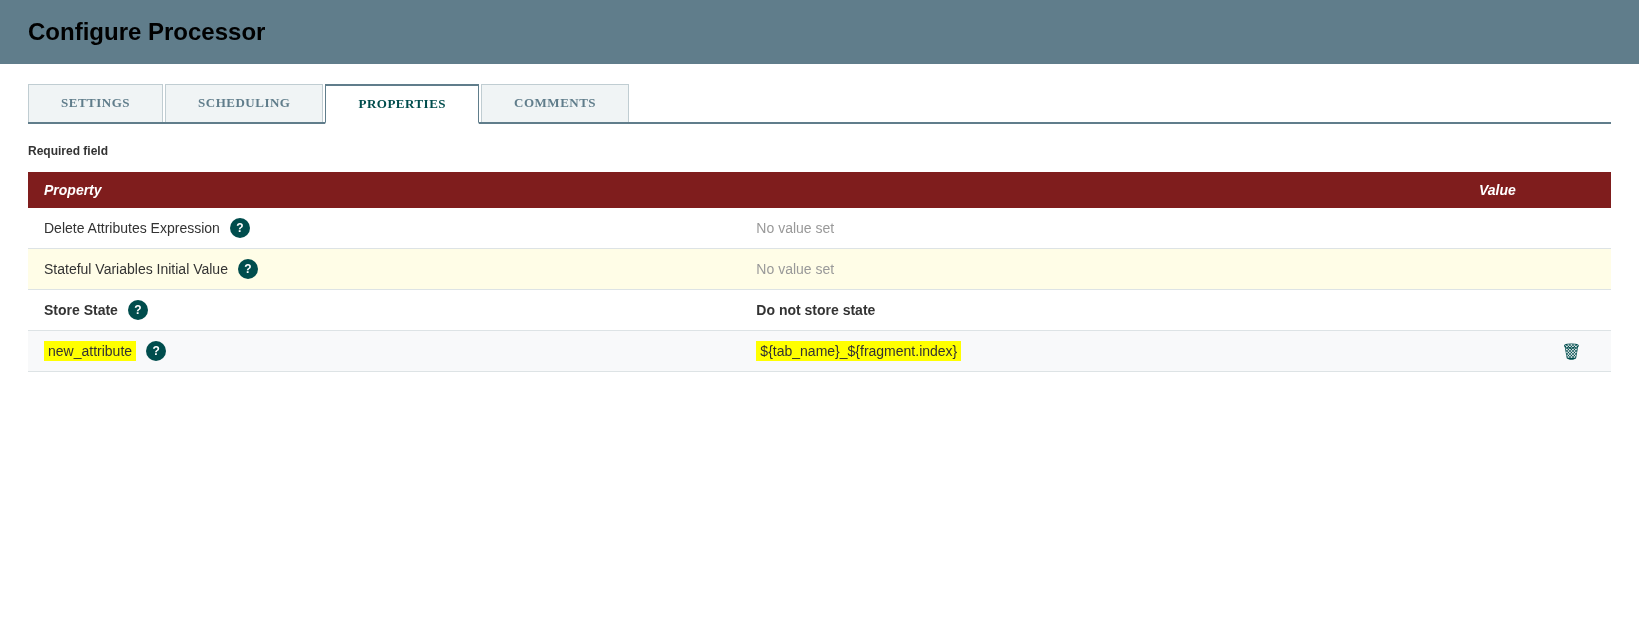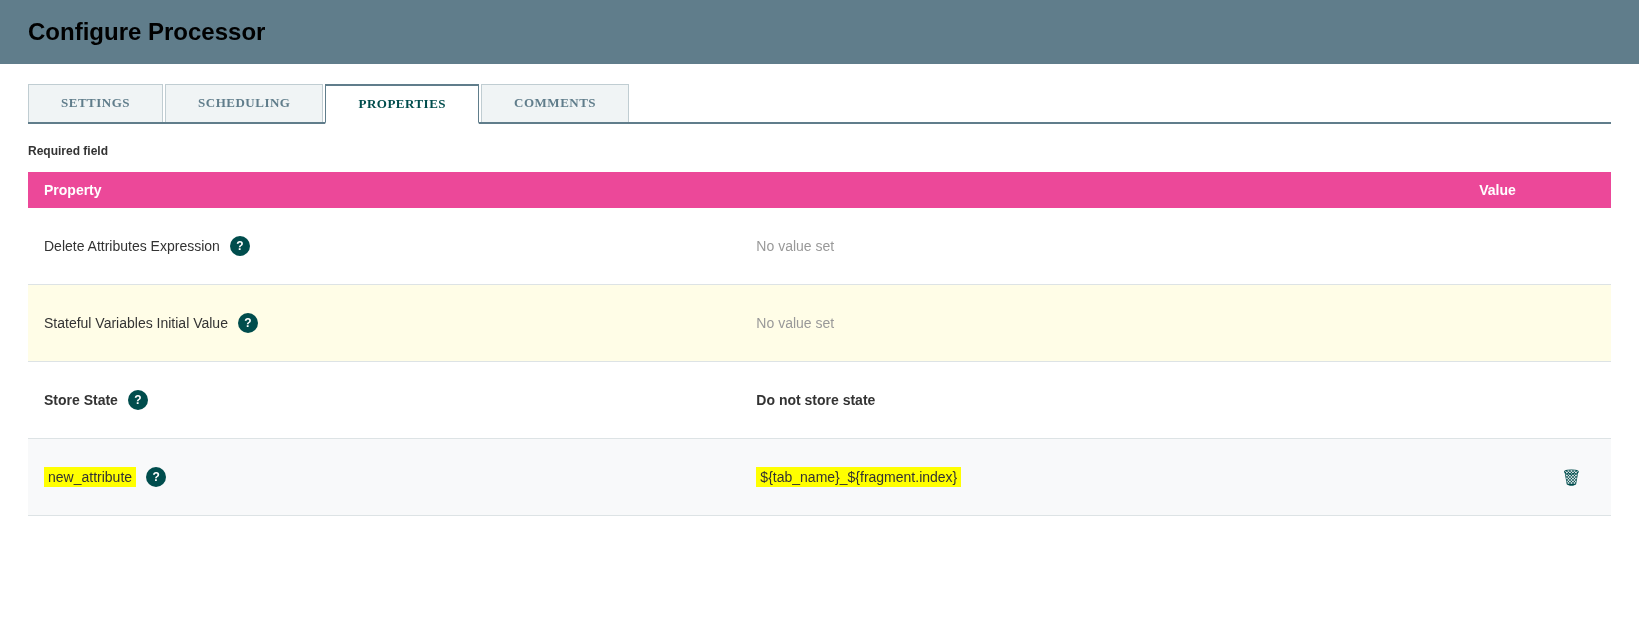--- a/index.html
+++ b/index.html
@@ -64,38 +64,39 @@
       margin-bottom: 14px;
       color: #333;
     }
 
     .properties-table {
       width: 100%;
       border-collapse: collapse;
     }
 
     .table-header {
-      background: #ec4899;
+      background: #7f1d1d;
       color: #fff;
+      font-style: italic;
     }
 
     .table-header th {
       padding: 10px 16px;
       text-align: left;
       font-weight: bold;
       font-size: 14px;
     }
 
     .table-header th.value-col {
       width: 50%;
       text-align: right;
     }
 
     .table-row td {
-      padding: 28px 16px;
+      padding: 10px 16px;
       border-bottom: 1px solid #dde3e5;
       vertical-align: middle;
     }
 
     .table-row:nth-child(even) {
       background: #f8f9fa;
     }
 
     .table-row.highlighted {
       background: #fffde7;

